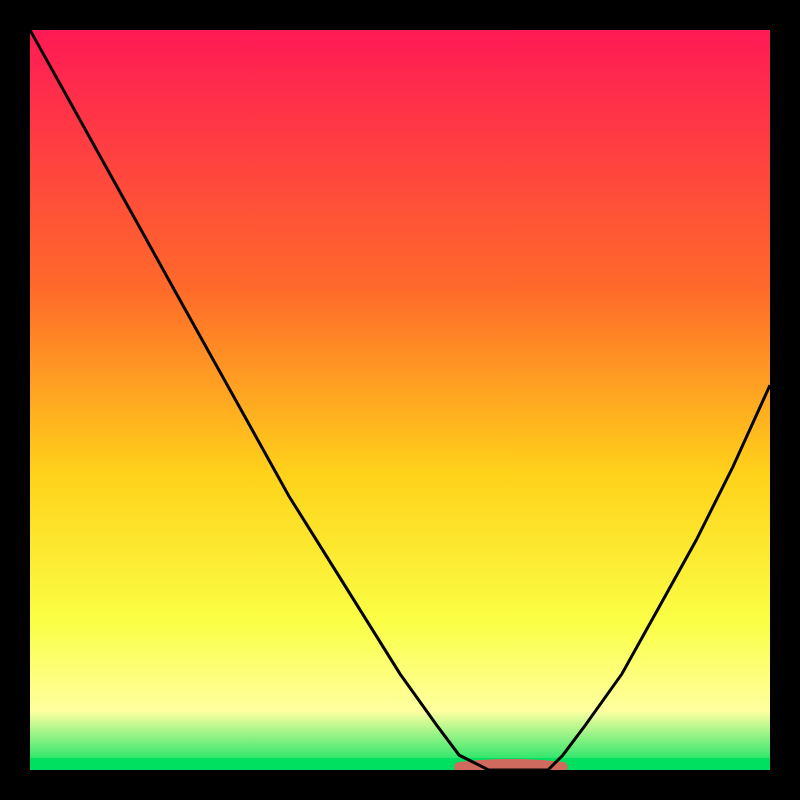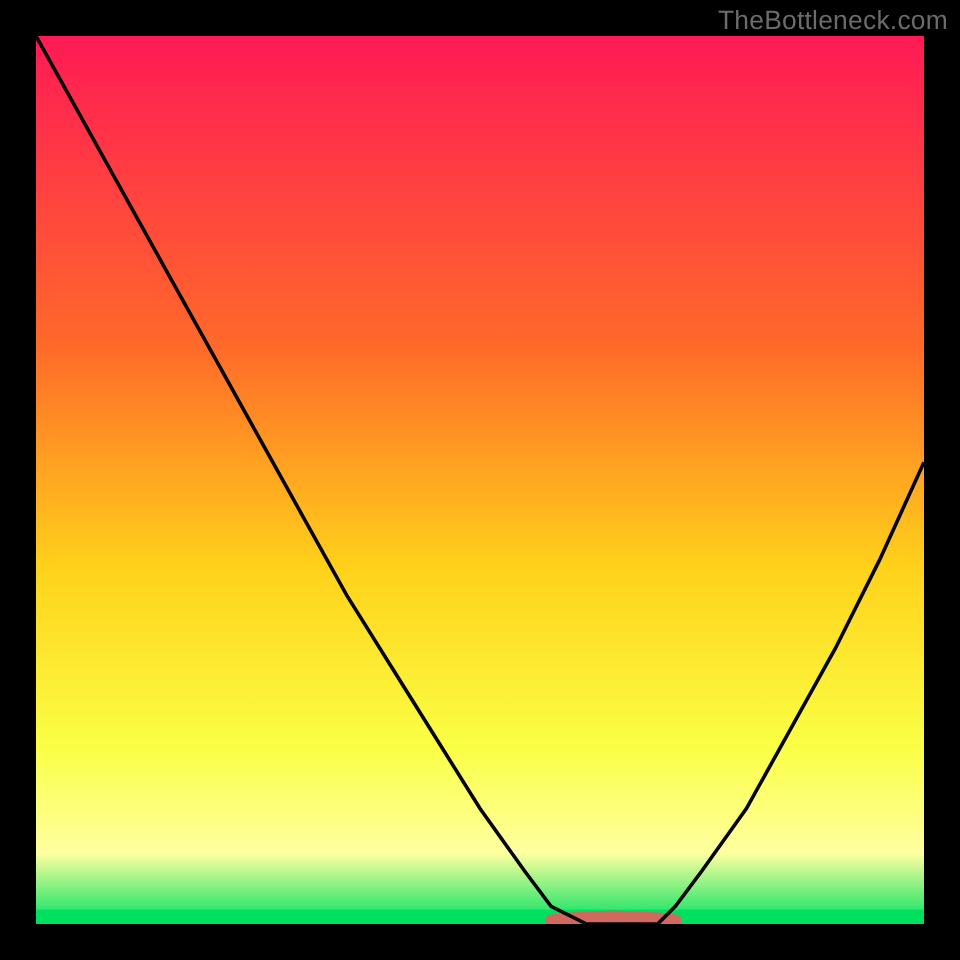--- a/index.html
+++ b/index.html
@@ -31,21 +31,20 @@
     position: absolute;
     top: 0;
     left: 0;
   }
 </style>
 </head>
 <body>
 
 <div class="frame">
 
-  <div class="watermark">TheBottleneck.com</div>
 
   <svg id="chart-svg" width="800" height="800" viewBox="0 0 800 800">
     <defs>
       <linearGradient id="bg-grad" x1="0" y1="0" x2="0" y2="1">
 
       <stop offset="0%" stop-color="#ff1a55"></stop>
           <stop offset="35%" stop-color="#ff6a2a"></stop>
           <stop offset="60%" stop-color="#ffd21a"></stop>
           <stop offset="80%" stop-color="#faff45"></stop>
           <stop offset="92%" stop-color="#ffffa0"></stop>

